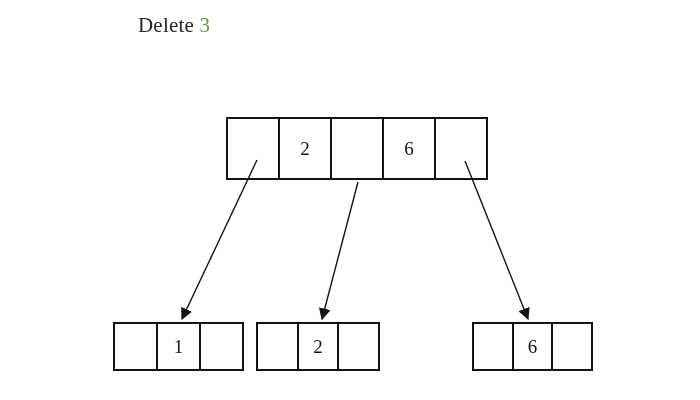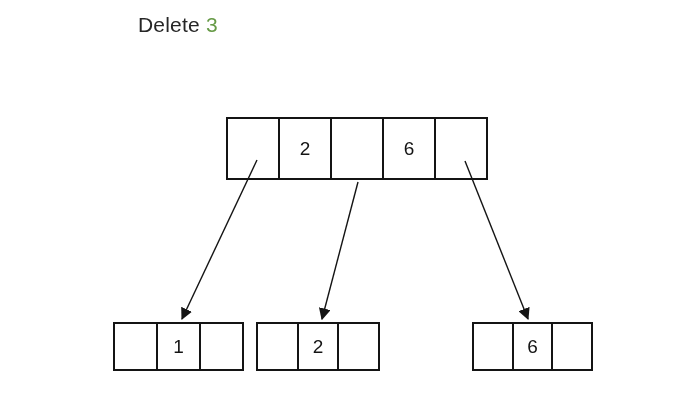--- a/index.html
+++ b/index.html
@@ -3,21 +3,21 @@
 <meta charset="utf-8">
 <style>
   * { margin: 0; padding: 0; box-sizing: border-box; }
   html, body { background: #ffffff; }
   .canvas {
     position: relative;
     width: 700px;
     height: 400px;
     background: #ffffff;
     overflow: hidden;
-    font-family: Liberation Sans, sans-serif;
+    font-family: Liberation Serif, serif;
   }
   .title {
     position: absolute;
     left: 138px;
     top: 13px;
     font-size: 21px;
     color: #262626;
     letter-spacing: 0.2px;
   }
   .title .target { font-weight: 400; }

